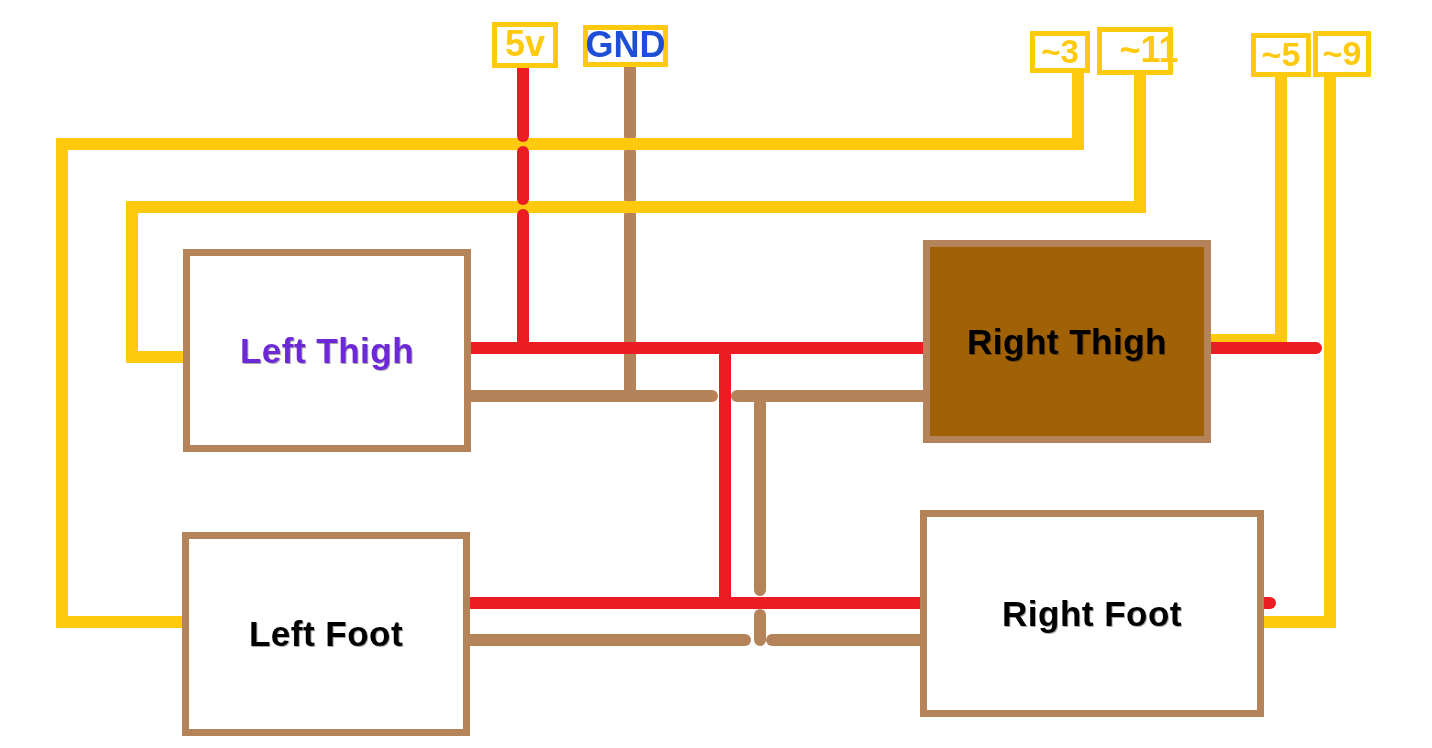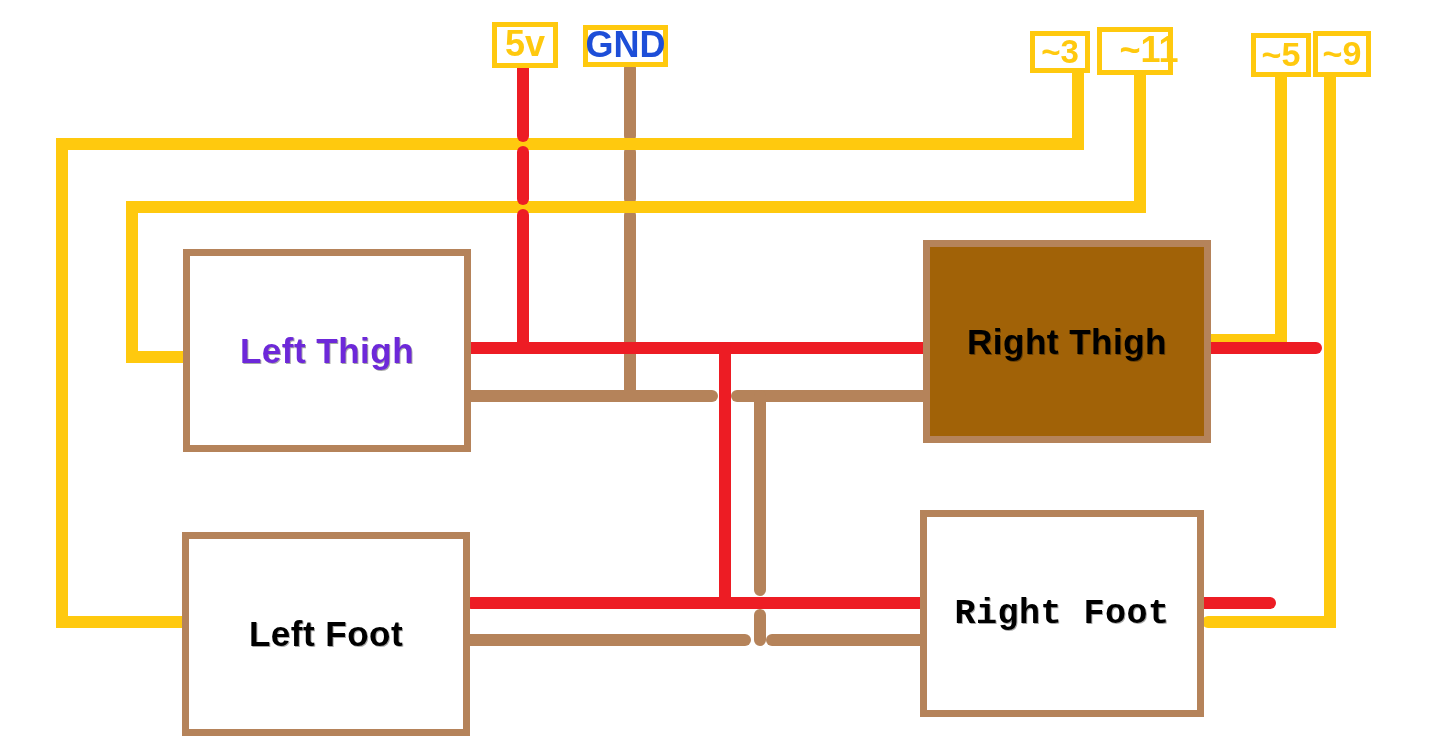--- a/index.html
+++ b/index.html
@@ -96,21 +96,21 @@
   <div id="nodes-container">
       <div class="node-box" style="left: 183px; top: 249px; width: 288px; height: 203px; border: 7px solid rgb(181, 131, 90); background: rgb(255, 255, 255);">
         <div class="node-label" style="color: #6d28d9;">Left Thigh</div>
       </div>
       <div class="node-box" style="left: 923px; top: 240px; width: 288px; height: 203px; border: 7px solid rgb(181, 131, 90); background: #a16207;">
         <div class="node-label" style="color: rgb(0, 0, 0);">Right Thigh</div>
       </div>
       <div class="node-box" style="left: 182px; top: 532px; width: 288px; height: 204px; border: 7px solid rgb(181, 131, 90); background: rgb(255, 255, 255);">
         <div class="node-label" style="color: rgb(0, 0, 0);">Left Foot</div>
       </div>
-      <div class="node-box" style="left: 920px; top: 510px; width: 284px; height: 207px; border: 7px solid rgb(181, 131, 90); background: rgb(255, 255, 255); font-family: Liberation Mono, monospace;">
+      <div class="node-box" style="left: 920px; top: 510px; width: 344px; height: 207px; border: 7px solid rgb(181, 131, 90); background: rgb(255, 255, 255);">
         <div class="node-label" style="color: rgb(0, 0, 0);">Right Foot</div>
       </div>
     </div>
   <div id="pins-container">
       <div class="pin-label" style="left: 492px; top: 22px; width: 66px; height: 46px; border: 5px solid rgb(255, 201, 14); color: rgb(255, 201, 14); font-size: 36px;">
         <span>5v</span>
       </div>
       <div class="pin-label" style="left: 583px; top: 25px; width: 85px; height: 42px; border: 5px solid rgb(255, 201, 14); color: #1d4ed8; font-size: 36px;">
         <span>GND</span>
       </div>

